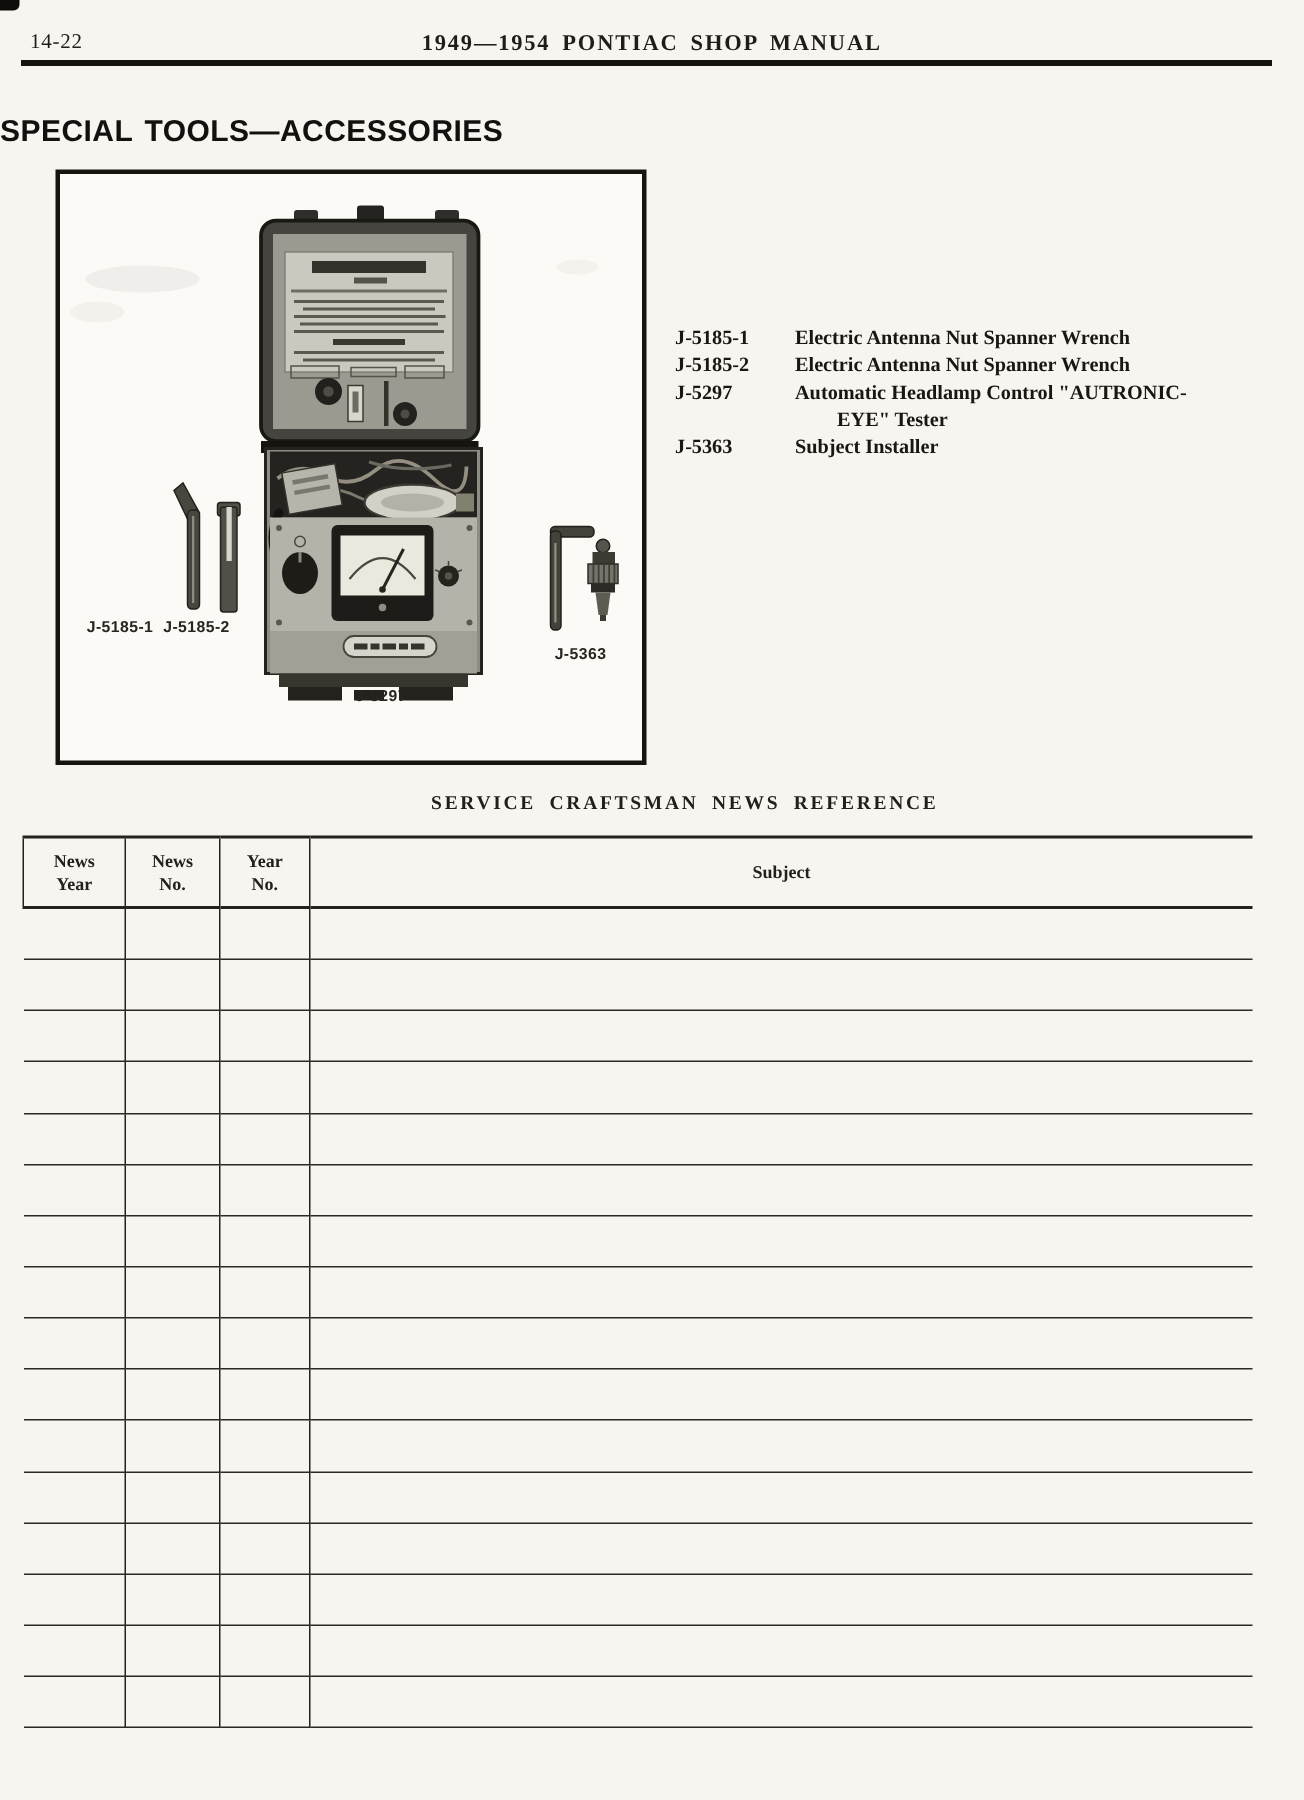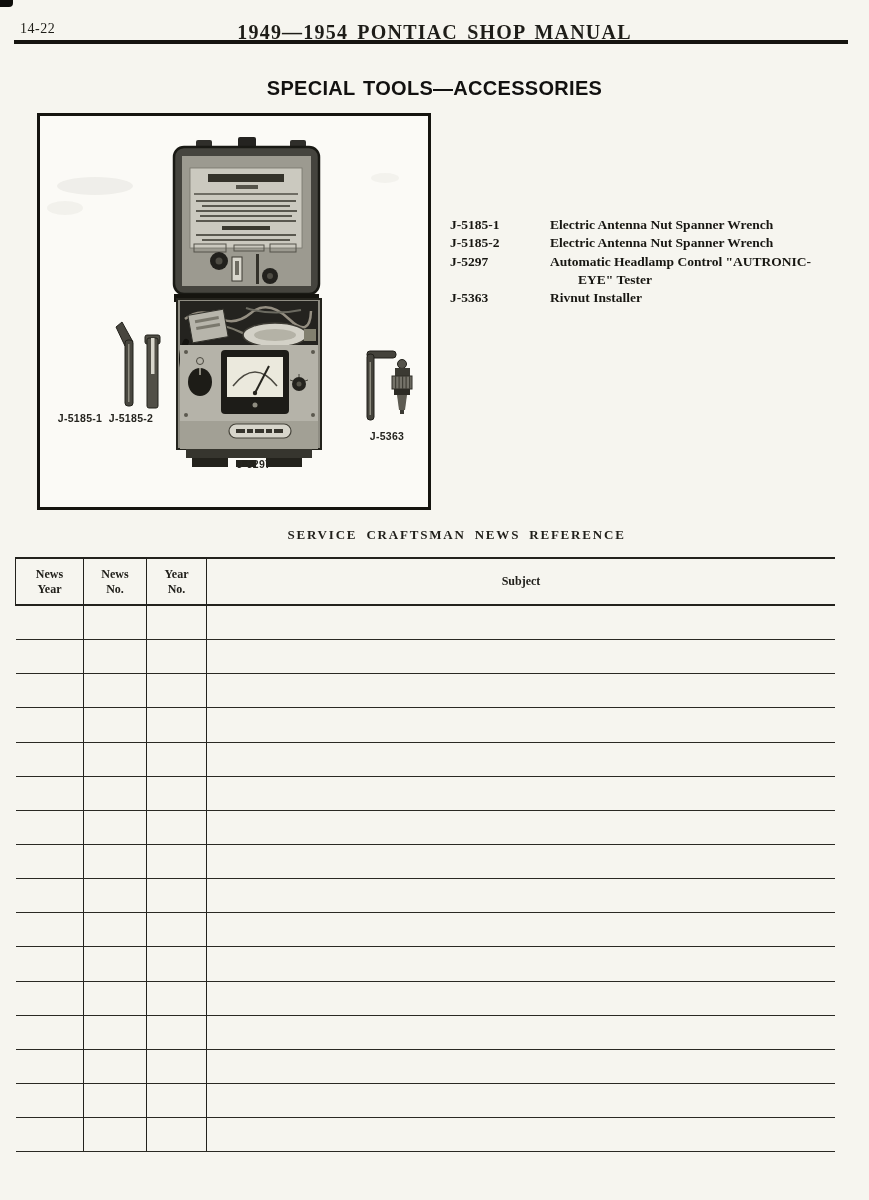--- a/index.html
+++ b/index.html
@@ -5,43 +5,43 @@
   html,body{margin:0;padding:0;}
   body{
     width:869px;height:1200px;position:relative;overflow:hidden;
     background:#f6f5ef;color:#1e1d18;
     font-family:"Liberation Serif", serif;
   }
   .corner-smudge{position:absolute;top:0;left:0;width:13px;height:7px;background:#0e0d0a;border-bottom-right-radius:4px;}
   
   .pageno{position:absolute;left:20px;top:21px;font-size:14px;font-weight:normal;letter-spacing:.5px;}
   .head-title{position:absolute;left:0;top:21px;width:100%;text-align:center;
-    font-size:20px;font-weight:bold;letter-spacing:1.2px;word-spacing:3px;}
+    font-size:15px;font-weight:bold;letter-spacing:1.2px;word-spacing:3px;}
   .head-rule{position:absolute;left:14px;top:40px;width:834px;height:3.5px;background:#15140f;}
   
-  .section-title{position:absolute;left:0;top:77px;width:100%;margin:0;text-align:center;
+  .section-title{position:absolute;left:0;top:77px;width:100%;margin:0;
     font-family:"Liberation Sans", sans-serif;font-size:20px;font-weight:bold;
     letter-spacing:.3px;word-spacing:2px;color:#121110;}
   
   .figure-box{position:absolute;left:37px;top:113px;width:394px;height:397px;
     border:3px solid #15140f;box-sizing:border-box;background:#fbfaf6;}
   .figure-box svg{position:absolute;left:0;top:0;width:388px;height:391px;}
   .fig-label{position:absolute;text-align:center;
     font-family:"Liberation Sans", sans-serif;font-size:10.5px;font-weight:bold;
     letter-spacing:.3px;color:#262520;}
   .lbl-s1{left:9px;top:296px;width:62px;}
   .lbl-s2{left:60px;top:296px;width:62px;}
   .lbl-tester{left:172px;top:342px;width:84px;}
   .lbl-rivnut{left:315px;top:314px;width:64px;}
   
   .tool-list{position:absolute;left:450px;top:216px;width:405px;
     font-size:13.5px;font-weight:bold;color:#181712;}
   .tool-item{display:flex;line-height:18.3px;}
   .tool-part{width:80px;flex:none;}
-  .dline{display:block;margin-left:20px;}
+  .dline{display:block;}
   .cont{padding-left:28px;}
   
   .scn-title{position:absolute;left:0;top:527px;width:100%;text-align:center;
     font-size:13px;font-weight:bold;letter-spacing:1.8px;word-spacing:4px;color:#201f1a;padding-left:22px;}
   table.ref-table{position:absolute;left:15px;top:557px;width:820px;
     border-collapse:collapse;table-layout:fixed;
     font-size:12px;color:#22211c;}
   .ref-table th{font-weight:bold;white-space:pre-line;line-height:1.2;text-align:center;
     height:45px;border-top:2.5px solid #23221d;border-bottom:2.2px solid #23221d;padding:0;}
   .ref-table td{height:33.15px;border-bottom:1.6px solid #2a2923;padding:0;}
@@ -205,21 +205,21 @@
       <div class="tool-item">
         <span class="tool-part">J-5297</span>
         <span class="tool-desc">
           <span class="dline">Automatic Headlamp Control "AUTRONIC-</span>
           <span class="dline cont">EYE" Tester</span>
         </span>
       </div>
       <div class="tool-item">
         <span class="tool-part">J-5363</span>
         <span class="tool-desc">
-          <span class="dline">Rivnut Installer</span>
+          <span class="dline">Subject Installer</span>
         </span>
       </div>
     </div>
 
   <div class="scn-title">SERVICE CRAFTSMAN NEWS REFERENCE</div>
 
   <table class="ref-table">
     <colgroup>
       <col style="width:68px">
         <col style="width:63px">

